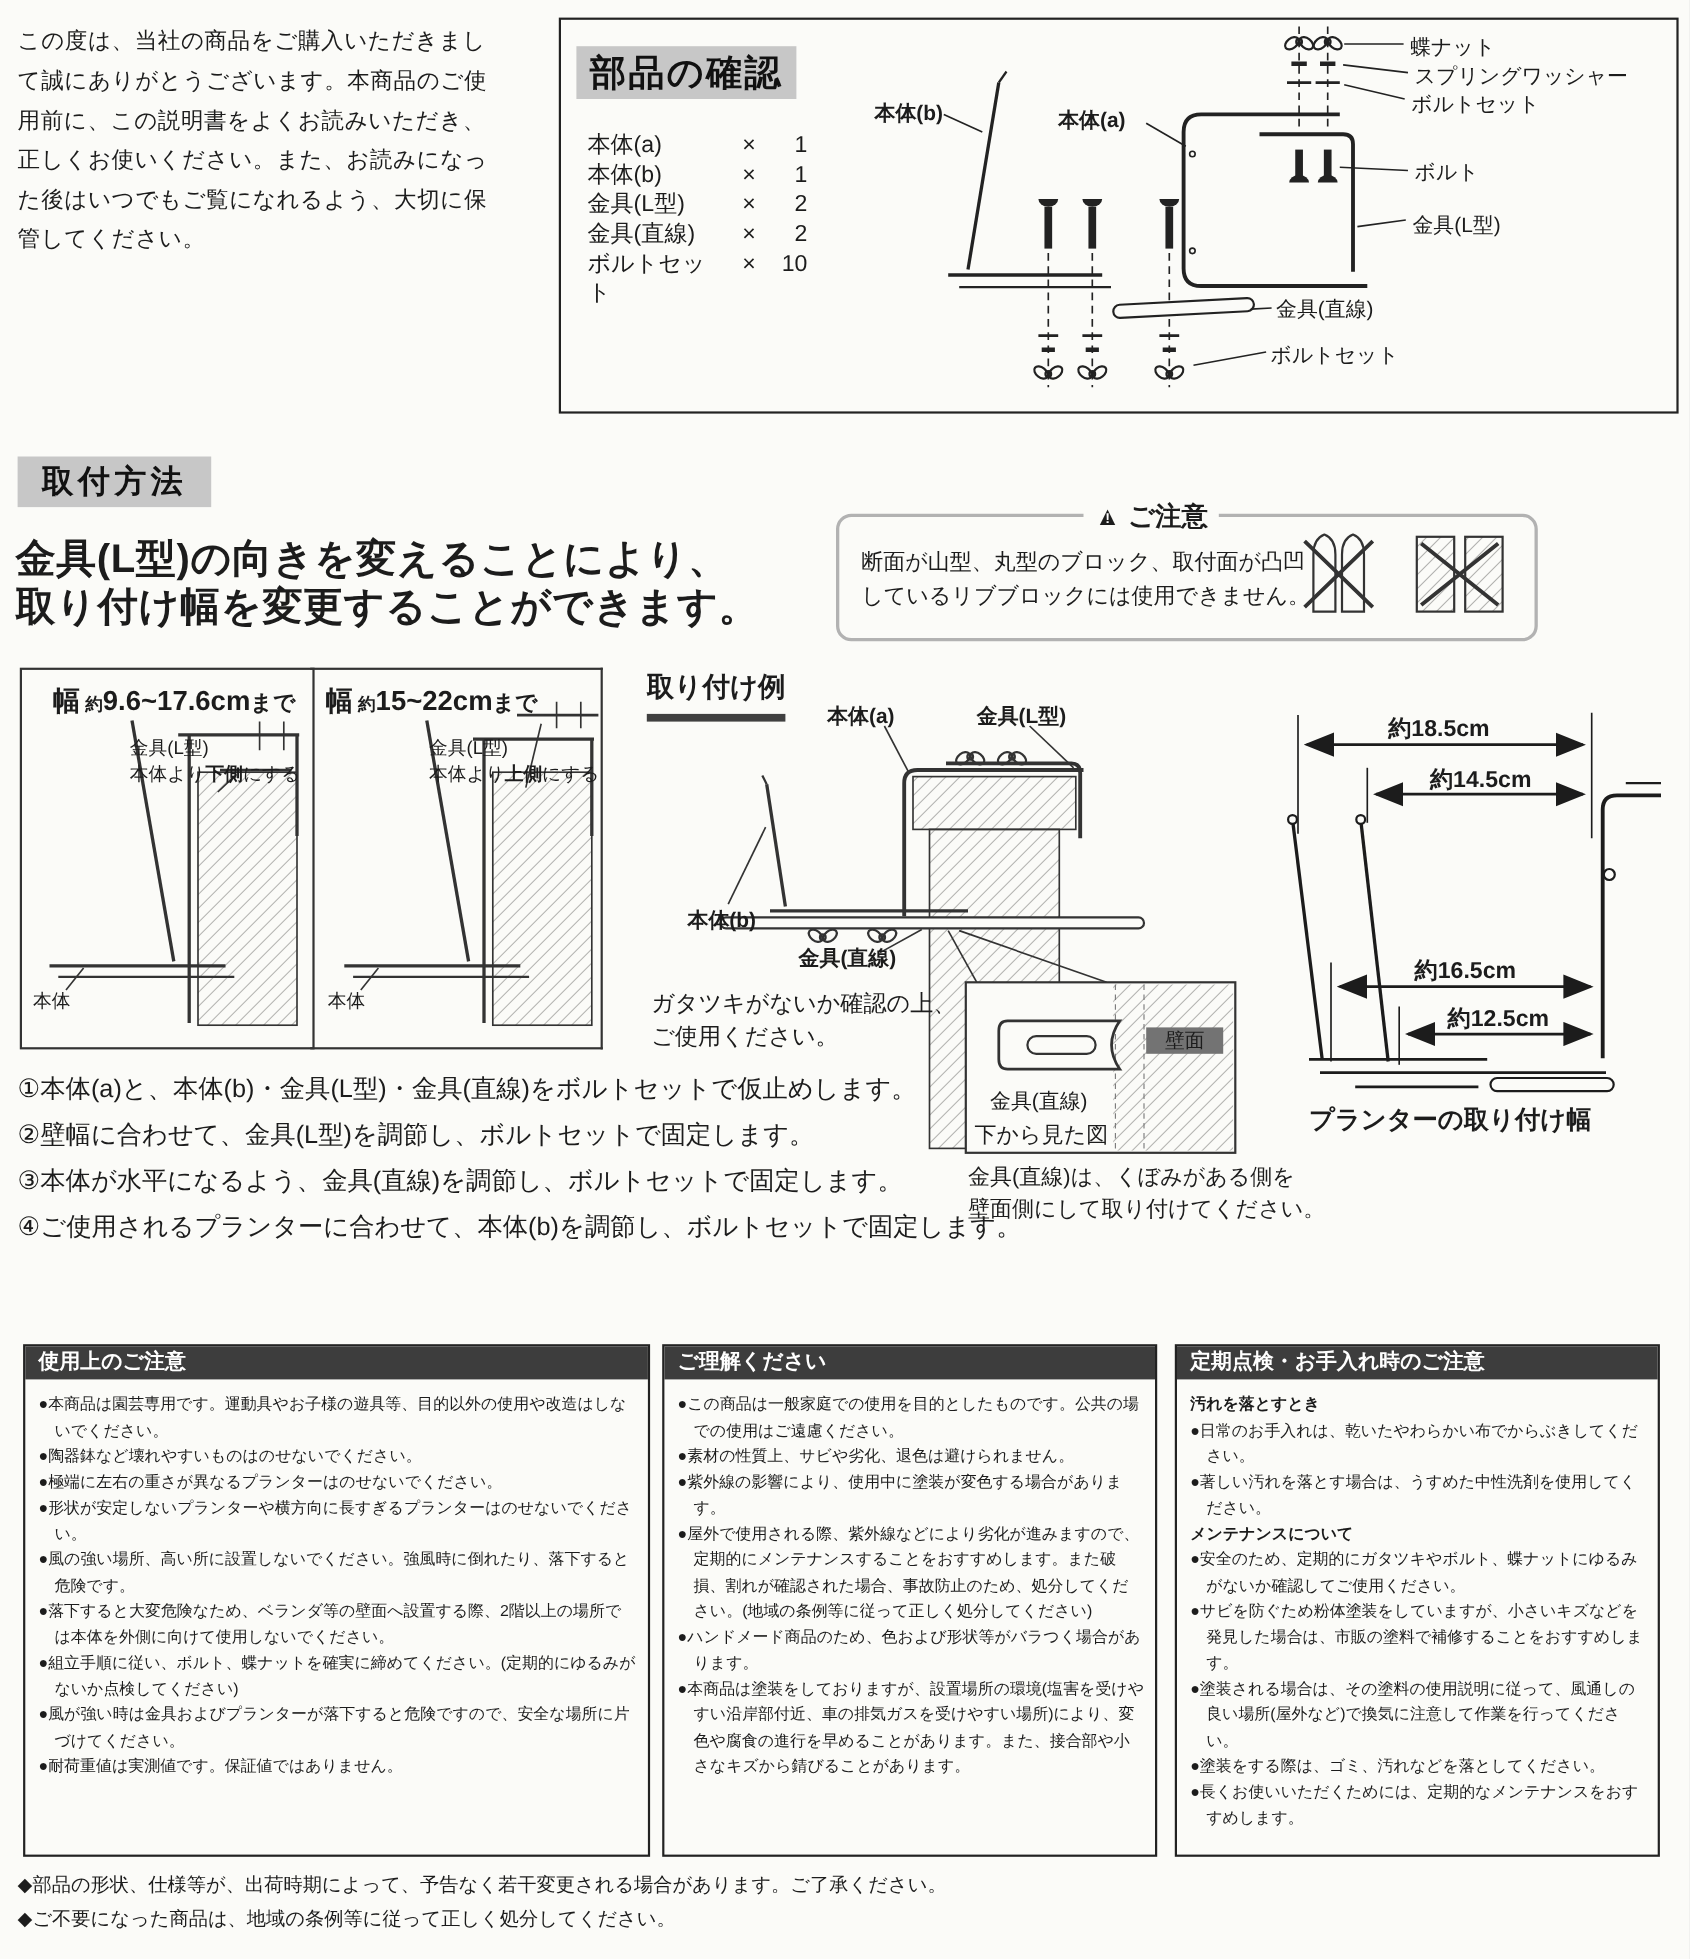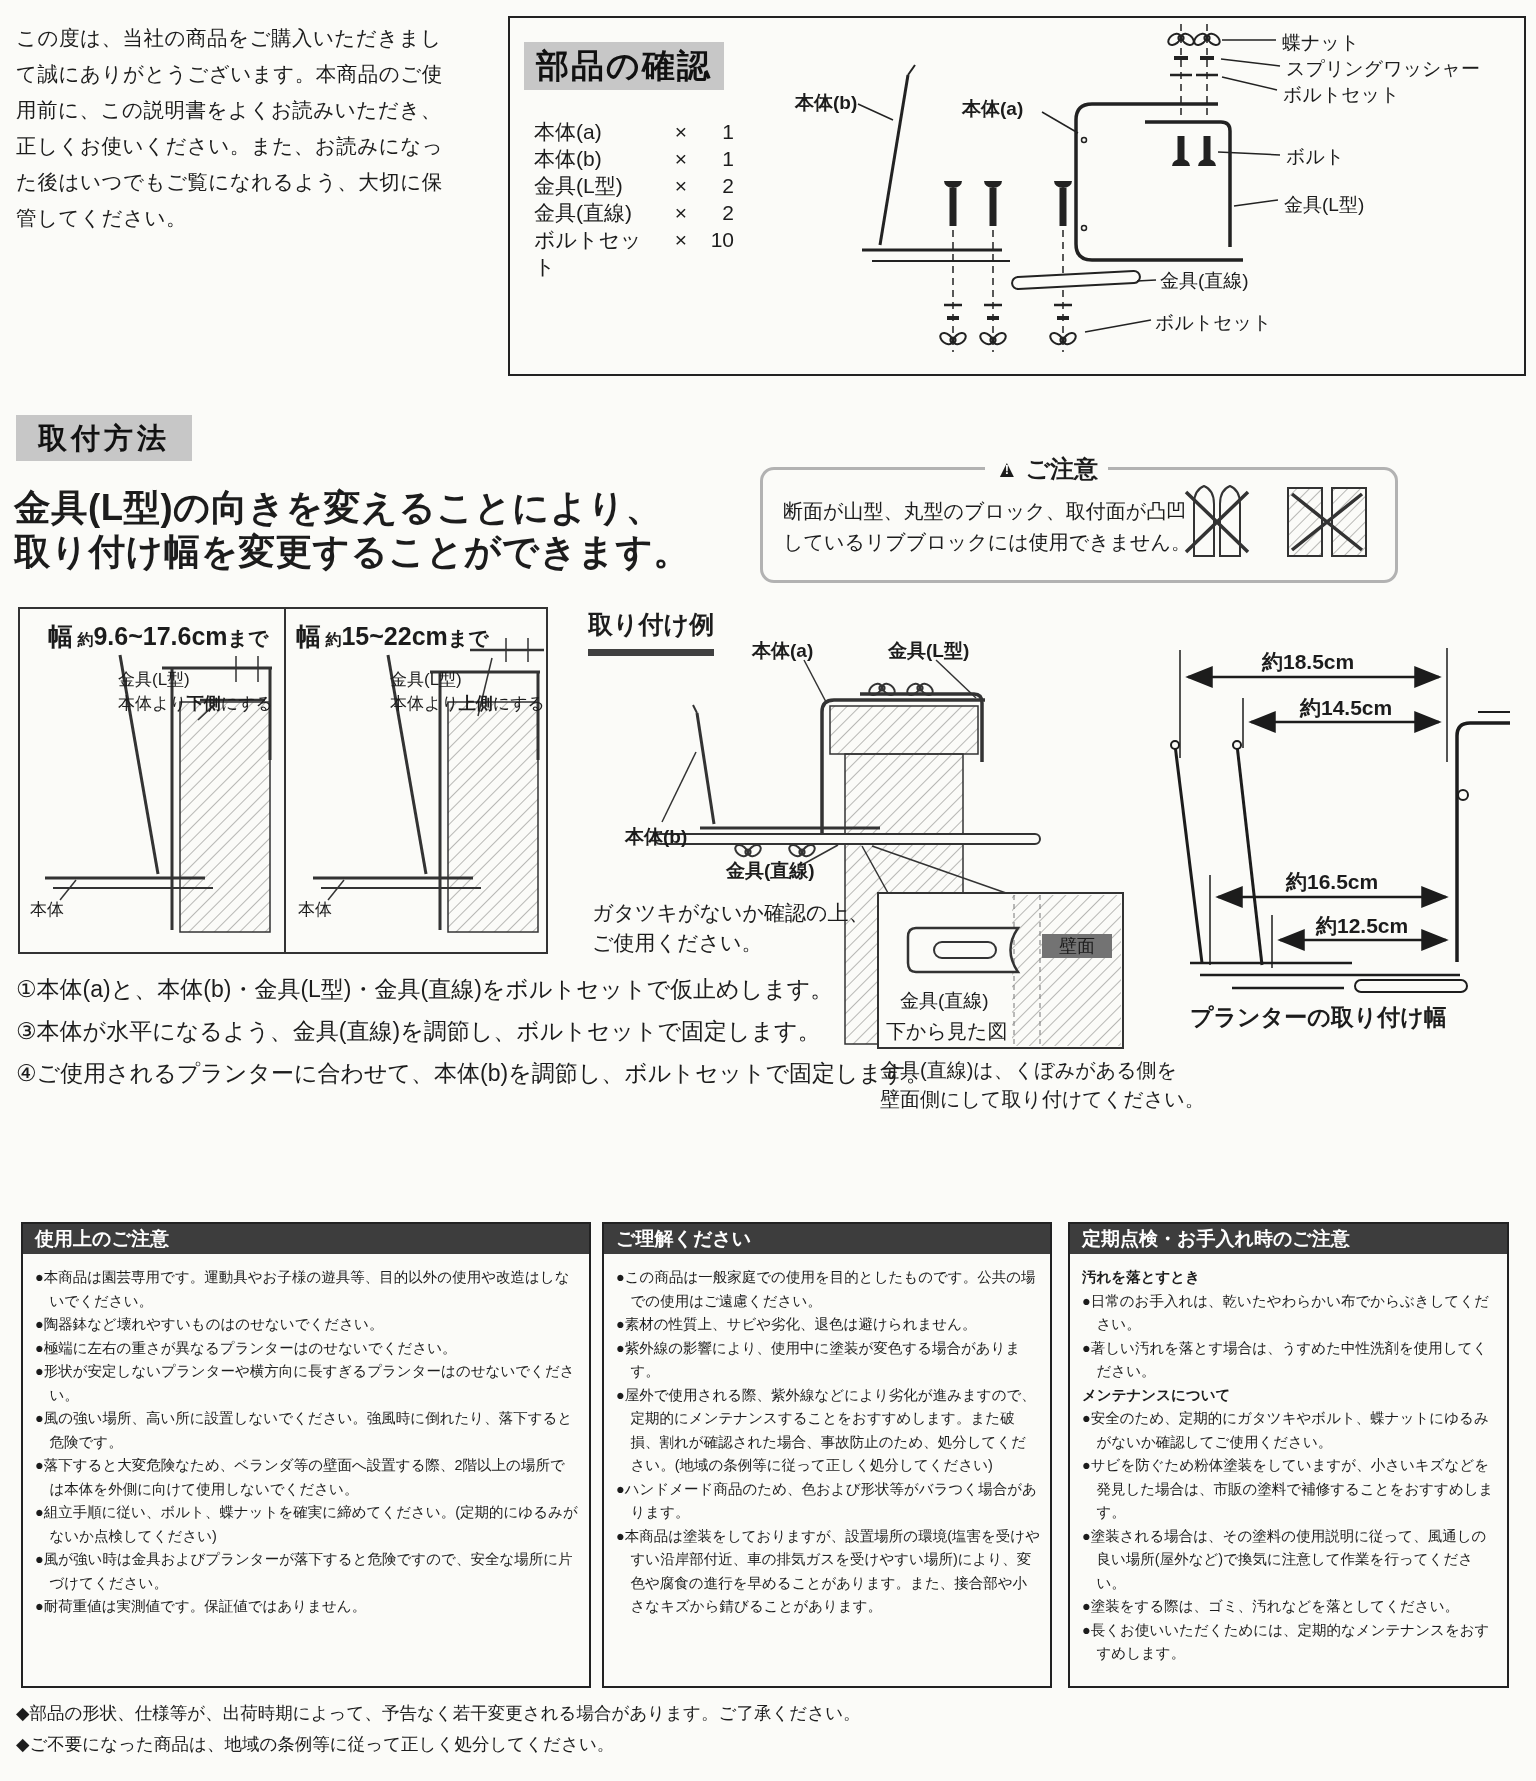--- a/index.html
+++ b/index.html
@@ -377,20 +377,21 @@
   <div class="abs dlabel chip" style="left:1042px;top:934px;font-size:18px;">壁面</div>
   <div class="abs dlabel" style="left:900px;top:988px;">金具(直線)</div>
   <div class="abs dlabel" style="left:886px;top:1018px;font-size:20px;">下から見た図</div>
   <div class="abs dlabel" style="left:880px;top:1056px;font-size:20px;line-height:29px;">
     <div>金具(直線)は、くぼみがある側を</div>
     <div>壁面側にして取り付けてください。</div>
   </div>
 
   <div class="abs steps" style="left:16px;top:968px;">
     <div>①本体(a)と、本体(b)・金具(L型)・金具(直線)をボルトセットで仮止めします。</div>
+    <div>②壁幅に合わせて、金具(L型)を調節し、ボルトセットで固定します。</div>
     <div>③本体が水平になるよう、金具(直線)を調節し、ボルトセットで固定します。</div>
     <div>④ご使用されるプランターに合わせて、本体(b)を調節し、ボルトセットで固定します。</div>
   </div>
 
   <div class="abs dim" style="left:1262px;top:648px;">約18.5cm</div>
   <div class="abs dim" style="left:1300px;top:694px;">約14.5cm</div>
   <div class="abs dim" style="left:1286px;top:868px;">約16.5cm</div>
   <div class="abs dim" style="left:1316px;top:912px;">約12.5cm</div>
   <div class="abs mcap" style="left:1190px;top:1002px;">プランターの取り付け幅</div>
 

